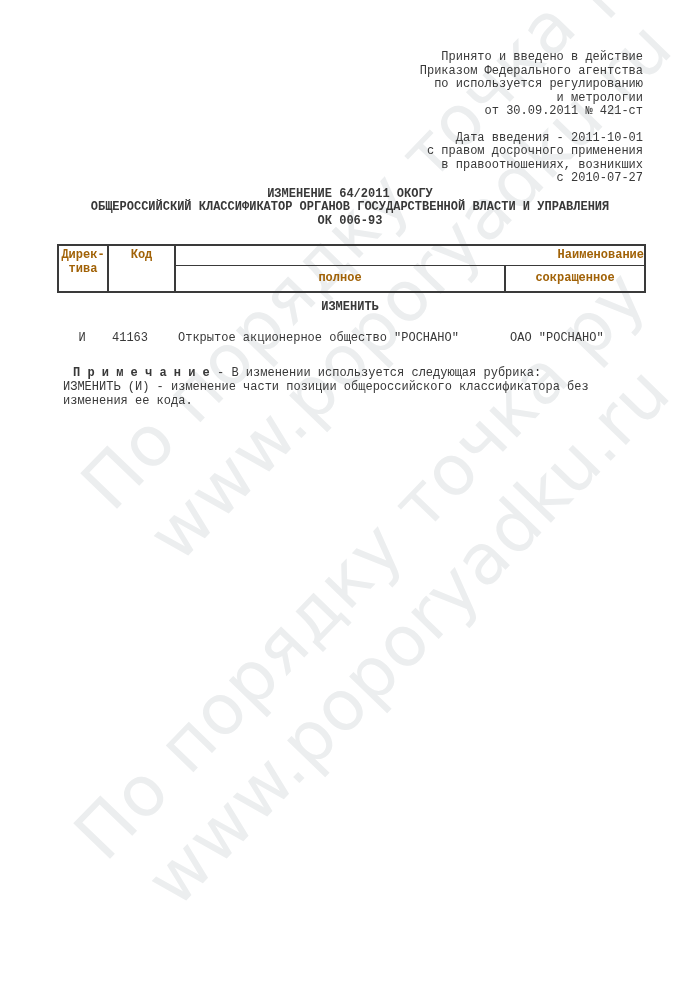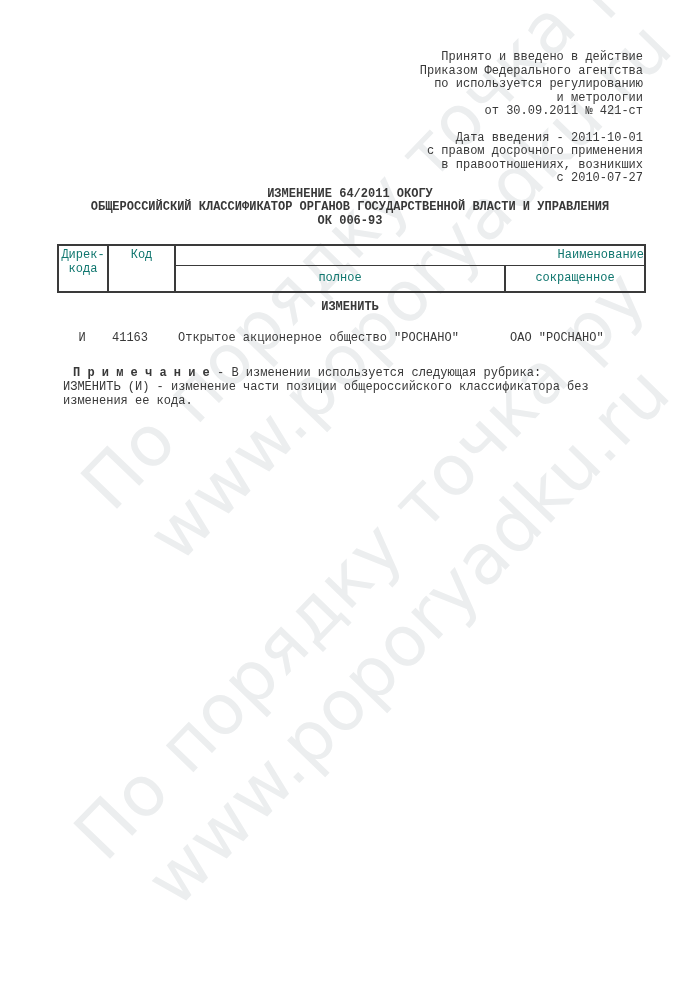--- a/index.html
+++ b/index.html
@@ -47,22 +47,22 @@
     margin-top: 2px;
     text-align: center;
     font-weight: bold;
   }
 
   .table-wrap { margin: 16px 0 0 57px; }
   table.classifier {
     border-collapse: collapse;
     table-layout: fixed;
     width: 587px;
-    font-weight: normal;
-    color: #0f766e;
+    font-weight: bold;
+    color: #a16207;
   }
   table.classifier td {
     border: 2px solid #3a3a3a;
     text-align: center;
     vertical-align: top;
     padding: 2px 0 3px 0;
     line-height: 14px;
     overflow: hidden;
   }
   table.classifier tr.row-top td { height: 14px; }
@@ -134,21 +134,21 @@
     <div class="table-wrap">
       <table class="classifier">
         <colgroup>
           <col style="width:50px">
             <col style="width:67px">
             <col style="width:330px">
             <col style="width:140px">
         </colgroup>
         <tbody>
             <tr class="row-top">
-          <td rowspan="2"><span>Дирек-</span><br><span>кода</span></td>
+          <td rowspan="2"><span>Дирек-</span><br><span>тива</span></td>
           <td rowspan="2">Код</td>
           <td colspan="2" class="cell-name">Наименование</td>
         </tr>
         <tr class="row-sub">
           <td>полное</td>
           <td>сокращенное</td>
         </tr>
       </tbody>
         </table>
     </div>

